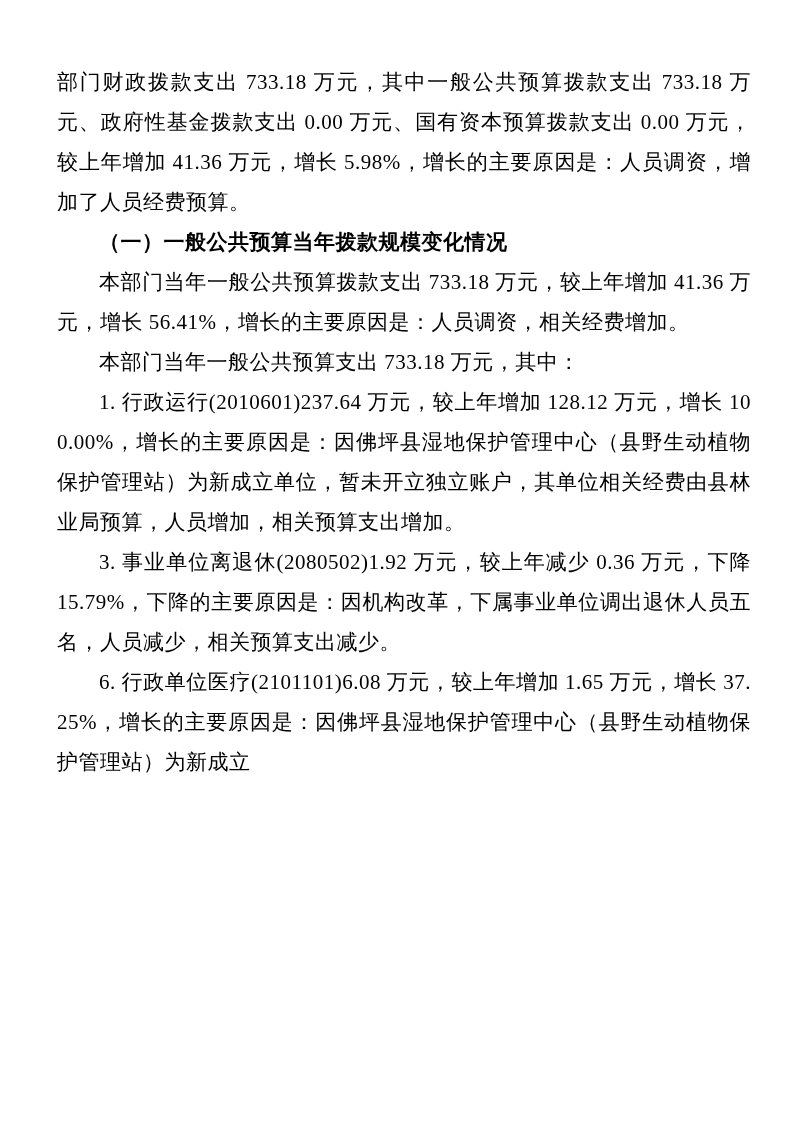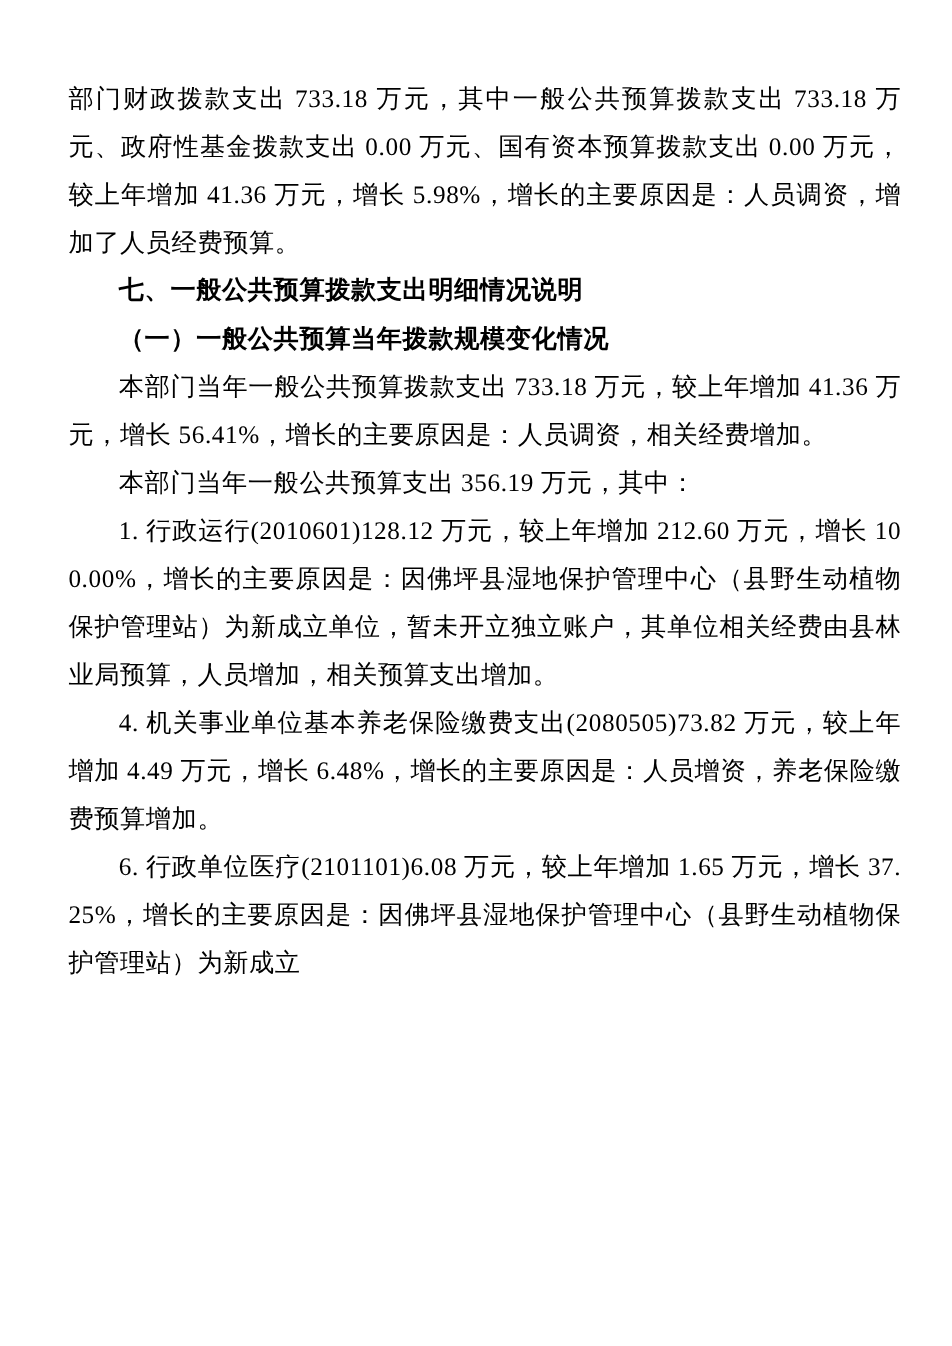--- a/index.html
+++ b/index.html
@@ -39,30 +39,29 @@
     font-weight: 700;
     font-size: 21px;
   }
 </style>
 </head>
 <body>
 
 <div class="page">
   <p>部门财政拨款支出 733.18 万元，其中一般公共预算拨款支出 733.18 万元、政府性基金拨款支出 0.00 万元、国有资本预算拨款支出 0.00 万元，较上年增加 41.36 万元，增长 5.98%，增长的主要原因是：人员调资，增加了人员经费预算。</p>
 
-  <p class="h1 indent">七、一般公共预算拨款支出明细情况说明</p>
 
   <p class="h2 indent">（一）一般公共预算当年拨款规模变化情况</p>
 
   <p class="indent">本部门当年一般公共预算拨款支出 733.18 万元，较上年增加 41.36 万元，增长 56.41%，增长的主要原因是：人员调资，相关经费增加。</p>
 
 
-  <p class="indent">本部门当年一般公共预算支出 356.19 万元，其中：</p>
+  <p class="indent">本部门当年一般公共预算支出 733.18 万元，其中：</p>
 
-  <p class="indent">1. 行政运行(2010601)128.12 万元，较上年增加 212.60 万元，增长 100.00%，增长的主要原因是：因佛坪县湿地保护管理中心（县野生动植物保护管理站）为新成立单位，暂未开立独立账户，其单位相关经费由县林业局预算，人员增加，相关预算支出增加。</p>
+  <p class="indent">1. 行政运行(2010601)237.64 万元，较上年增加 128.12 万元，增长 100.00%，增长的主要原因是：因佛坪县湿地保护管理中心（县野生动植物保护管理站）为新成立单位，暂未开立独立账户，其单位相关经费由县林业局预算，人员增加，相关预算支出增加。</p>
 
 
+  <p class="indent">3. 事业单位离退休(2080502)1.92 万元，较上年减少 0.36 万元，下降 15.79%，下降的主要原因是：因机构改革，下属事业单位调出退休人员五名，人员减少，相关预算支出减少。</p>
 
-  <p class="indent">4. 机关事业单位基本养老保险缴费支出(2080505)73.82 万元，较上年增加 4.49 万元，增长 6.48%，增长的主要原因是：人员增资，养老保险缴费预算增加。</p>
 
 
   <p class="indent">6. 行政单位医疗(2101101)6.08 万元，较上年增加 1.65 万元，增长 37.25%，增长的主要原因是：因佛坪县湿地保护管理中心（县野生动植物保护管理站）为新成立</p>
 </div>
 
 </body></html>

